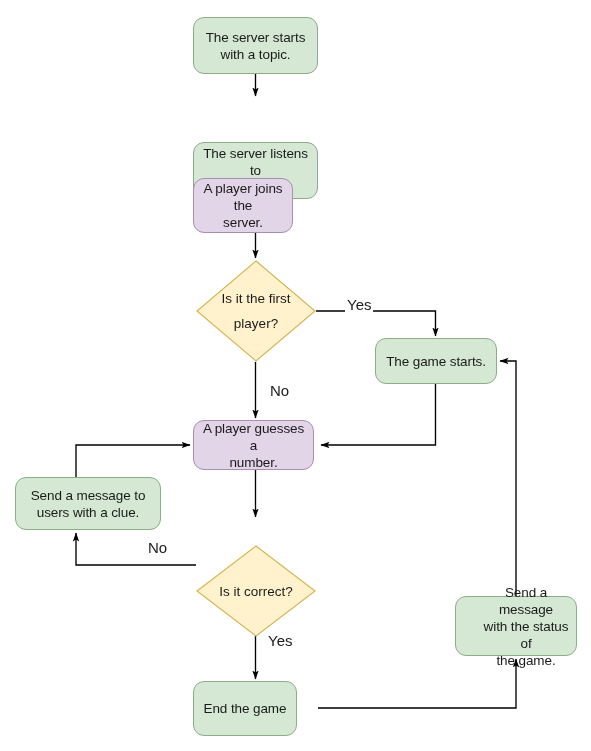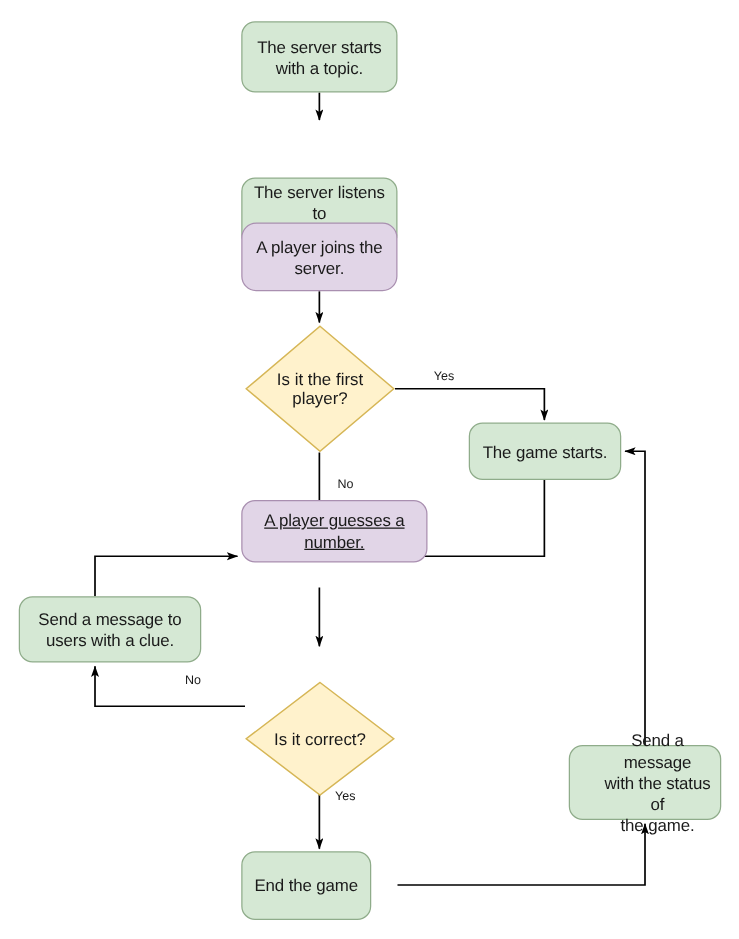--- a/index.html
+++ b/index.html
@@ -56,26 +56,26 @@
   .decision-label {
     position: absolute;
     left: 0; top: 0;
     width: 100%;
     height: 100%;
     display: flex;
     align-items: center;
     justify-content: center;
     text-align: center;
     font-size: 13.5px;
-    line-height: 15px;
+    line-height: 25px;
     color: #1a1a1a;
   }
   .edge-label {
     position: absolute;
-    font-size: 10px;
+    font-size: 15px;
     color: #1a1a1a;
     background: #ffffff;
     padding: 0 2px;
     z-index: 4;
     white-space: nowrap;
   }
   .node-text {
     display: block;
     padding: 0 6px;
     white-space: pre-line;
@@ -109,40 +109,40 @@
 <div class="node proc green" style="left:193px; top:17px; width:125px; height:57px;">
   <span class="node-text">The server starts
 with a topic.</span>
 </div>
 
 <div class="node proc green" style="left:193px; top:98px; width:125px; height:57px;margin-top:44px;">
   <span class="node-text">The server listens to
 the topic.</span>
 </div>
 
-<div class="node proc purple" style="left:193px; top:178px; width:125px; height:55px;border-radius:12px;">
+<div class="node proc purple" style="left:193px; top:178px; width:100px; height:55px;">
   <span class="node-text">A player joins the
 server.</span>
 </div>
 
 <div class="decision-wrap" style="left:196px; top:260px; width:120px; height:102px;">
   <svg width="120" height="102" viewBox="0 0 120 102" xmlns="http://www.w3.org/2000/svg">
     <polygon points="60,1 119,51 60,101 1,51" fill="#fff2cc" stroke="#d6b656" stroke-width="1.2"></polygon>
   </svg>
   <div class="decision-label">
     <span class="node-text">Is it the first
 player?</span>
   </div>
 </div>
 
 <div class="node proc green" style="left:375px; top:338px; width:122px; height:46px;text-align:right;">
   <span class="node-text">The game starts.</span>
 </div>
 
-<div class="node proc purple" style="left:193px; top:400px; width:149px; height:50px;text-decoration:underline;">
+<div class="node proc purple" style="left:193px; top:420px; width:121px; height:50px;">
   <span class="node-text">A player guesses a
 number.</span>
 </div>
 
 <div class="node proc green" style="left:15px; top:477px; width:146px; height:53px;">
   <span class="node-text">Send a message to
 users with a clue.</span>
 </div>
 
 <div class="decision-wrap" style="left:196px; top:545px; width:120px; height:92px;text-decoration:underline;">

